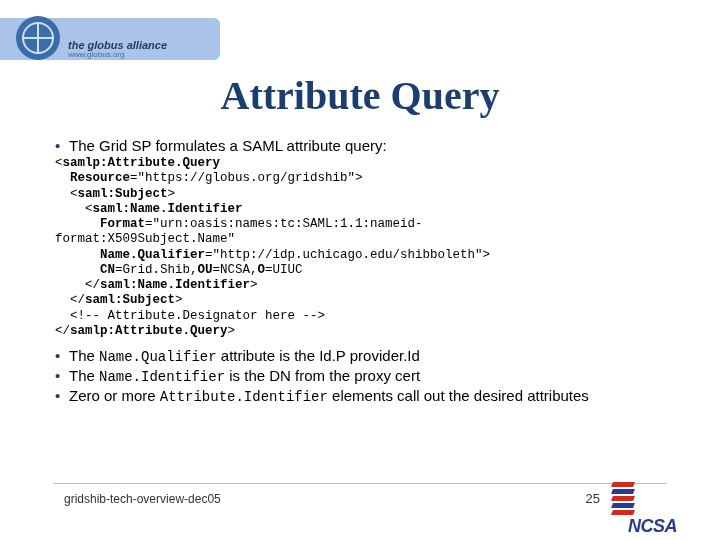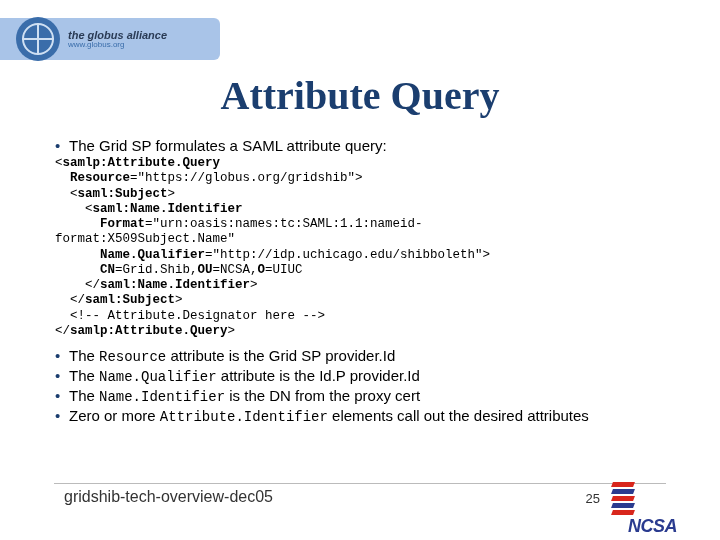--- a/index.html
+++ b/index.html
@@ -14,21 +14,21 @@
   }
   .header-bar {
     position: absolute;
     top: 18px;
     left: 0;
     width: 220px;
     height: 42px;
     background: #a9c4e8;
     border-radius: 0 6px 6px 0;
     display: flex;
-    align-items: center;
+    align-items: flex-end;
   }
   .globus-logo {
     width: 44px;
     height: 44px;
     background: #3a6daa;
     border-radius: 50%;
     margin-left: 16px;
     position: relative;
     flex: none;
   }
@@ -98,21 +98,21 @@
     position: absolute;
     left: 54px;
     right: 54px;
     bottom: 56px;
     border-top: 1px solid #bbb;
   }
   .footer-text {
     position: absolute;
     left: 64px;
     bottom: 34px;
-    font-size: 16px;
+    font-size: 12px;
     color: #333;
     text-align: right;
   }
   .page-num {
     position: absolute;
     right: 120px;
     bottom: 34px;
     font-size: 13px;
     color: #333;
   }
@@ -174,21 +174,20 @@
     &lt;<b>saml:Name.Identifier</b>
       <b>Format</b>="urn:oasis:names:tc:SAML:1.1:nameid-
 format:X509Subject.Name"
       <b>Name.Qualifier</b>="http://idp.uchicago.edu/shibboleth"&gt;
       <b>CN</b>=Grid.Shib,<b>OU</b>=NCSA,<b>O</b>=UIUC
     &lt;/<b>saml:Name.Identifier</b>&gt;
   &lt;/<b>saml:Subject</b>&gt;
   &lt;!-- Attribute.Designator here --&gt;
 &lt;/<b>samlp:Attribute.Query</b>&gt;</div>
   <ul id="bullet-list">
-      <li><span>The </span><span class="mono">Resource</span><span> attribute is the Grid SP provider.Id</span></li>
       <li><span>The </span><span class="mono">Name.Qualifier</span><span> attribute is the Id.P provider.Id</span></li>
       <li><span>The </span><span class="mono">Name.Identifier</span><span> is the DN from the proxy cert</span></li>
       <li><span>Zero or more </span><span class="mono">Attribute.Identifier</span><span> elements call out the desired attributes</span></li>
     </ul>
 </div>
 
 <div class="footer-line"></div>
 <div class="footer-text">gridshib-tech-overview-dec05</div>
 <div class="page-num">25</div>
 <div class="ncsa-logo">

